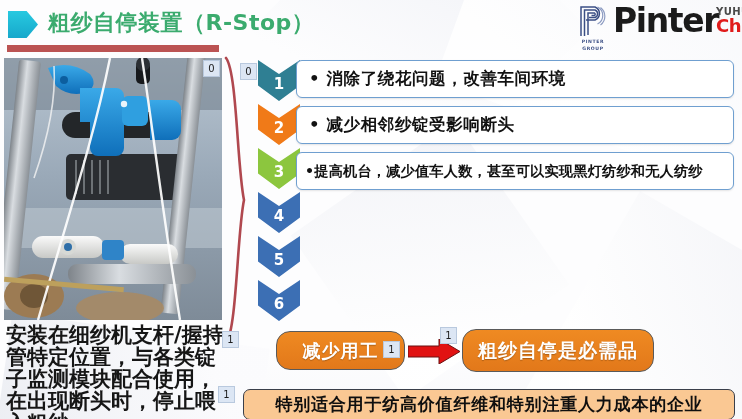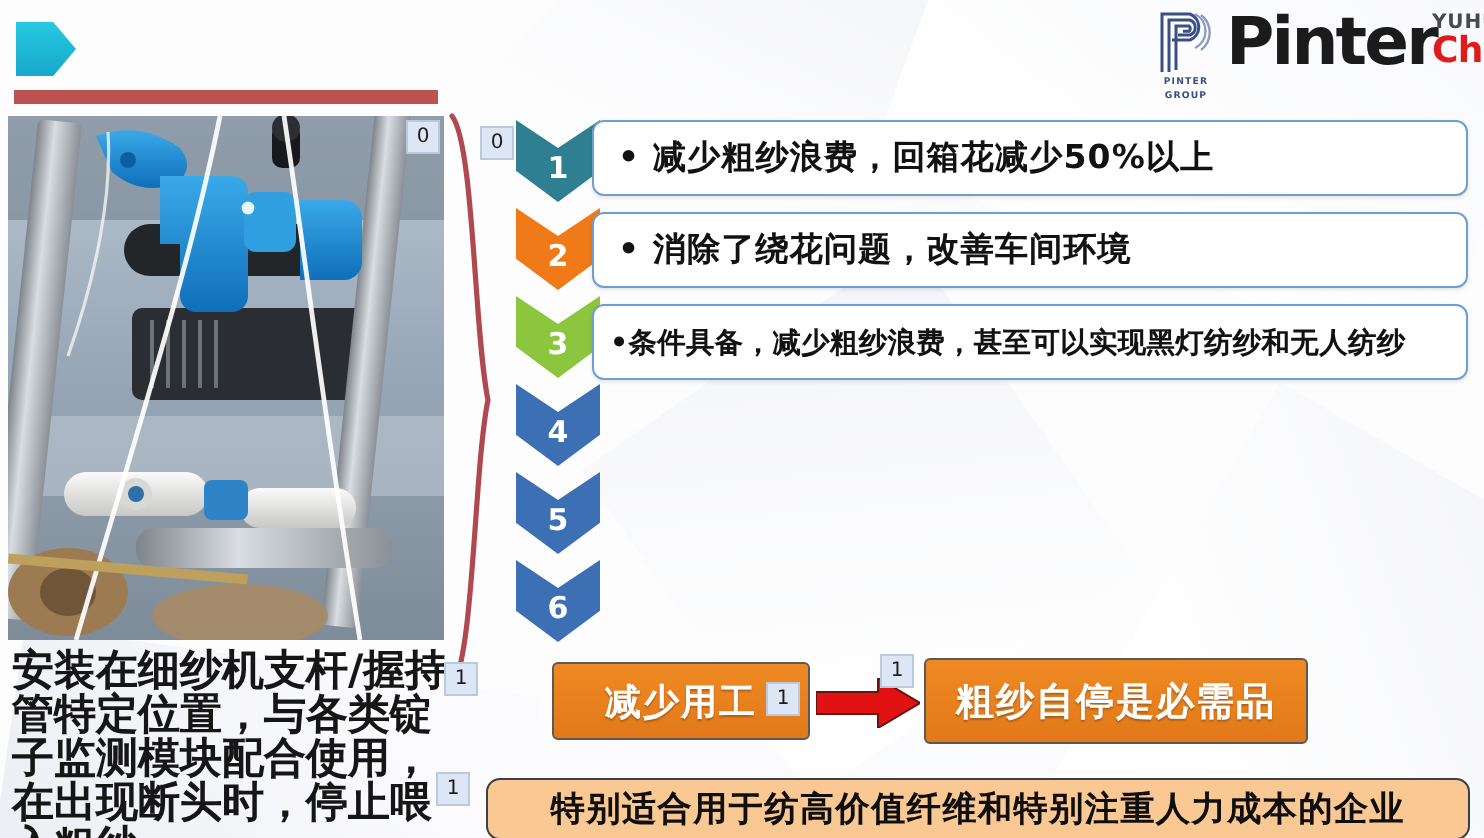--- a/index.html
+++ b/index.html
@@ -233,21 +233,21 @@
     font-size: 14.2px;
     letter-spacing: .2px;
     padding-left: 8px;
   }
 
   
   .pill {
     position: absolute;
     background: linear-gradient(180deg,#ef8a22 0%, #e2781a 100%);
     border: 1.6px solid #5a5a5a;
-    border-radius: 3px;
+    border-radius: 14px;
     display: flex;
     align-items: center;
     justify-content: center;
     color: #ffffff;
     font-weight: 700;
     font-family: "DejaVu Sans", "Liberation Sans", sans-serif;
     text-shadow: 0 1px 1px rgba(0,0,0,.25);
   }
   #pill-left  { left: 276px; top: 331px; width: 127px; height: 37px; font-size: 18px; letter-spacing: 1px; }
   #pill-right { left: 462px; top: 329px; width: 190px; height: 41px; font-size: 19px; letter-spacing: 1px; }
@@ -300,20 +300,21 @@
   <div class="facet f1"></div>
   <div class="facet f2"></div>
   <div class="facet f3"></div>
   <div class="facet f4"></div>
   <div class="facet f5"></div>
   <div class="facet f6"></div>
 
   <div class="title-bullet">
     <div class="pent"></div>
   </div>
+  <div class="slide-title">粗纱自停装置（R-Stop）</div>
   <div class="title-rule"></div>
 
   <div class="logo-wrap">
     <div class="logo-mark">
       <svg width="30" height="34" viewBox="0 0 30 34">
         <g fill="none" stroke="#3b4f85" stroke-width="1.5">
           <path d="M3 32 V3 H17 a7 7 0 0 1 0 13 H8"></path>
           <path d="M6.5 32 V6 H17 a4 4 0 0 1 0 7.5 H11"></path>
           <path d="M10 31 V9 H16.5 a1.6 1.6 0 0 1 0 2.6 H13.5"></path>
         </g>
@@ -436,27 +437,27 @@
       <div class="chev" style="background: rgb(60, 111, 180);">
         <span>5</span>
       </div>
       <div class="chev" style="background: rgb(60, 111, 180);">
         <span>6</span>
       </div>
     </div>
 
   <div class="rows">
       <div class="row">
-        <div class="row-text">• 减少粗纱浪费，回箱花减少50%以上</div>
+        <div class="row-text">• 消除了绕花问题，改善车间环境</div>
       </div>
       <div class="row">
-        <div class="row-text">• 消除了绕花问题，改善车间环境</div>
+        <div class="row-text">• 减少相邻纱锭受影响断头</div>
       </div>
       <div class="row small">
-        <div class="row-text">•条件具备，减少粗纱浪费，甚至可以实现黑灯纺纱和无人纺纱</div>
+        <div class="row-text">•提高机台，减少值车人数，甚至可以实现黑灯纺纱和无人纺纱</div>
       </div>
     </div>
 
   <div class="pill" id="pill-left">减少用工</div>
 
   <div class="red-arrow">
     <svg width="52" height="25" viewBox="0 0 52 25">
       <path d="M0 7 H31 V0 L52 12.5 L31 25 V18 H0 Z" fill="#e11212" stroke="#6b1111" stroke-width="1"></path>
     </svg>
   </div>

